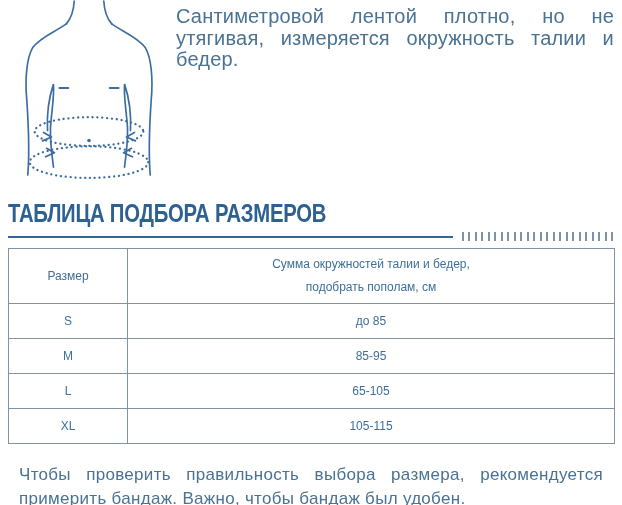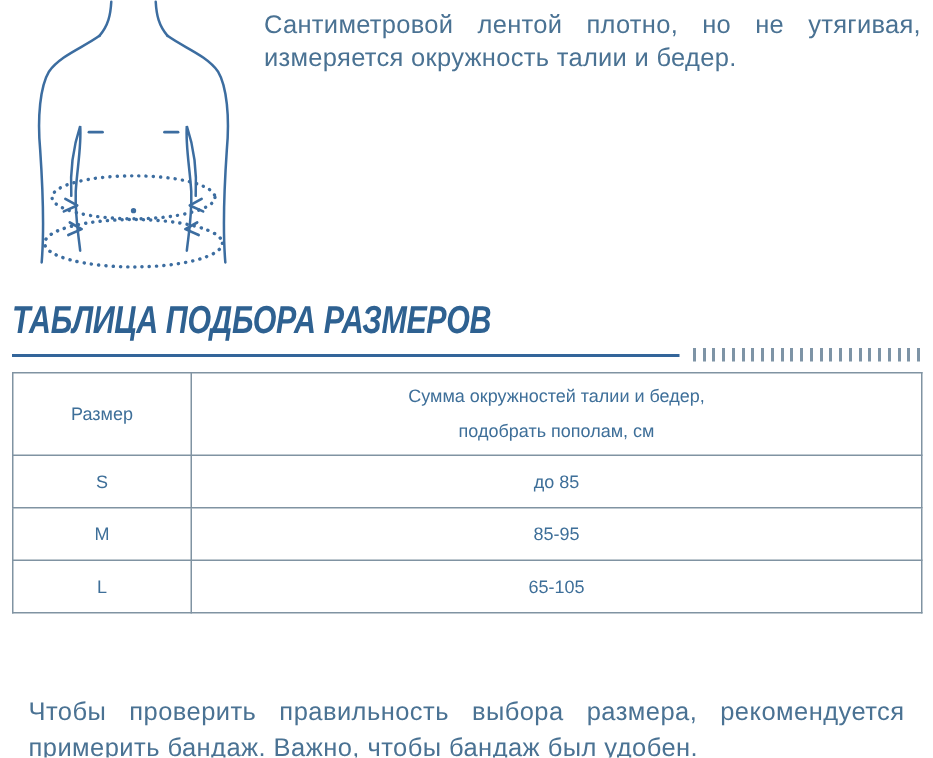--- a/index.html
+++ b/index.html
@@ -12,27 +12,27 @@
   }
 
   
   .illustration {
     position:absolute; left:10px; top:0; width:158px; height:190px;
   }
 
   
   .intro {
     position:absolute; left:176px; top:6px; width:438px;
-    color:#4a7293; font-size:17px; line-height:21.5px;
+    color:#4a7293; font-size:20px; line-height:21.5px;
     letter-spacing:0.2px; text-align:justify;
   }
   .intro p { margin:0; }
 
   
-  .section-header { position:absolute; left:8px; top:198px; width:606px;font-style:italic; }
+  .section-header { position:absolute; left:8px; top:198px; width:606px; }
   .section-title {
     display:inline-block;
     font-size:26px; font-weight:bold; color:#2e6191;
     letter-spacing:-0.3px; white-space:nowrap;
     transform:scaleX(0.78); transform-origin:0 60%;
     margin:0;
   }
   .rule-row { display:flex; align-items:center; margin-top:3px; height:9px; }
   .rule-line { flex:1; height:2px; background:#33659a; }
   .rule-ticks {
@@ -126,18 +126,22 @@
       <td>до 85</td>
     </tr>
     <tr>
       <td>M</td>
       <td>85-95</td>
     </tr>
     <tr>
       <td>L</td>
       <td>65-105</td>
     </tr>
+    <tr>
+      <td>XL</td>
+      <td>105-115</td>
+    </tr>
   </tbody>
 </table>
 
 <div class="note">
   <p>Чтобы проверить правильность выбора размера, рекомендуется примерить бандаж. Важно, чтобы бандаж был удобен.</p>
 </div>
 
 </body></html>

